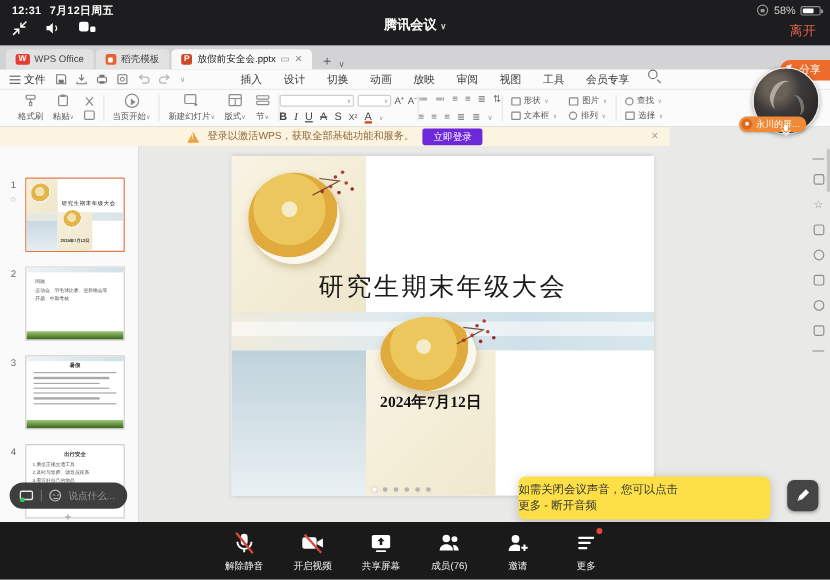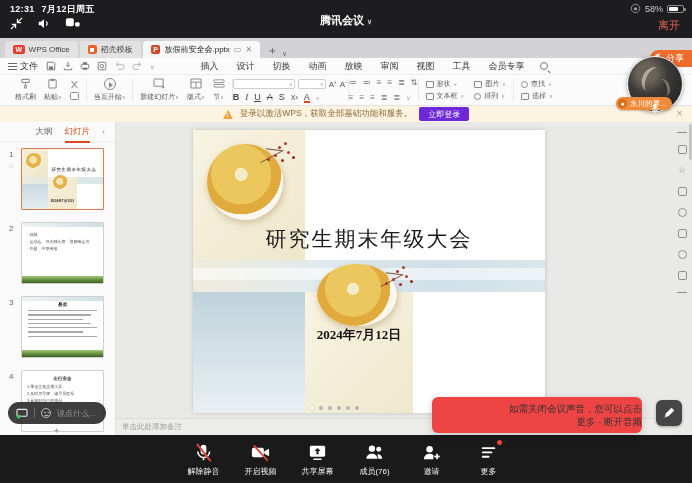--- a/index.html
+++ b/index.html
@@ -28,21 +28,21 @@
   .wtab.active { background:#f8f8f9; color:#222; }
   .wps-logo { background:#e33e30; color:#fff; font-weight:bold; font-size:7px; padding:1px 2.5px; border-radius:2px; }
   .docer-logo { width:9px; height:9px; background:#e8622d; border-radius:2px; display:inline-block; position:relative; }
   .docer-logo::after{ content:""; position:absolute; left:2.5px; top:2.5px; width:4px; height:4px; background:#fff; border-radius:1px; }
   .ppt-logo { background:#d24726; color:#fff; font-weight:bold; font-size:7px; padding:1px 2.5px; border-radius:2px; }
   .tab-x, .tab-cmt { color:#8a8a8a; font-size:8px; }
   .newtab { color:#555; font-size:11px; margin-left:5px; }
   .tab-chev { color:#666; font-size:7px; margin-left:4px; }
 
   
-  .menubar { position:absolute; left:0; top:58px; width:692px; height:17px; background:#fbfbfb; border-bottom:1px solid #ececec; display:flex; align-items:center; font-size:9px; color:#333; }
+  .menubar { position:absolute; left:0; top:58px; width:692px; height:17px; background:#fbfbfb; border-bottom:1px solid #ececec; display:flex; font-size:9px; color:#333; }
   .file-menu { display:flex; align-items:center; gap:3px; margin-left:8px; margin-right:8px; }
   .hamburger { width:9px; height:7px; border-top:1.2px solid #666; border-bottom:1.2px solid #666; position:relative; }
   .hamburger::after{ content:""; position:absolute; left:0; top:2.2px; width:100%; height:1.2px; background:#666; }
   .qicons { display:flex; gap:7px; align-items:center; margin-right:10px; }
   .qicons svg { display:block; }
   .mitems { display:flex; gap:18px; align-items:center; }
   .mitem { color:#3a3a3a; }
   .mitem.active { color:#d6491f; font-weight:bold; position:relative;margin-top:32px; }
   .mitem.active::after { content:""; position:absolute; left:0; right:0; bottom:-4px; height:2px; background:#d6491f; }
   .search-ic { width:8px; height:8px; border:1.2px solid #777; border-radius:50%; position:relative; margin-left:16px; }
@@ -84,21 +84,21 @@
     background:radial-gradient(circle at 35% 30%, #6b6257 0 18%, #3c3a38 40%, #2a2927 75%, #4a453d 100%);
     border:1.5px solid #eceae6; box-shadow:0 1px 4px rgba(0,0,0,.35); overflow:hidden; }
   .avatar .stroke1 { position:absolute; left:14px; top:10px; width:22px; height:26px; border-radius:50%; border-left:4px solid rgba(235,230,220,.55); transform:rotate(25deg); }
   .avatar .stroke2 { position:absolute; left:28px; top:22px; width:14px; height:18px; border-radius:50%; border-right:3px solid rgba(220,210,195,.4); transform:rotate(-15deg); }
   .avatar-mic { position:absolute; left:649px; top:103px; z-index:33; }
   .presenter-pill { position:absolute; left:616px; top:97px; height:13px; background:#f08a38; border-radius:7px; display:flex; align-items:center; gap:3px; padding:0 6px 0 2px; z-index:32; box-shadow:0 1px 2px rgba(0,0,0,.2); }
   .presenter-pill .pico { width:9px; height:9px; border-radius:50%; background:#d96a1c; color:#fff; font-size:7px; line-height:9px; text-align:center; }
   .presenter-pill .ptxt { color:#fff; font-size:7.5px; white-space:nowrap; }
 
   
-  .banner { position:absolute; left:0; top:106px; width:692px; height:16px; background:#fdf3e1; display:flex; align-items:center; justify-content:center; gap:7px; }
+  .banner { position:absolute; left:0; top:106px; width:558px; height:16px; background:#fdf3e1; display:flex; align-items:center; justify-content:center; gap:7px; }
   .warn-tri { width:0; height:0; border-left:5px solid transparent; border-right:5px solid transparent; border-bottom:9px solid #f0a23c; position:relative; }
   .warn-tri span { position:absolute; left:-1.5px; top:2px; color:#fff; font-size:6px; font-weight:bold; }
   .banner-text { font-size:8.5px; color:#8e6a38; }
   .login-btn { background:#6d28d9; color:#fff; font-size:8px; padding:1.5px 9px; border-radius:2px; }
   .banner-x { position:absolute; right:9px; top:3px; color:#b0a48e; font-size:8px; }
 
   
   .sidebar { position:absolute; left:0; top:122px; width:116px; height:313px; background:#fafafa; border-right:1px solid #dedede; }
   .side-tabs { height:20px; border-bottom:1px solid #ececec; display:flex; align-items:center; justify-content:flex-end; gap:12px; padding-right:10px; font-size:8.5px; color:#666; }
   .side-tab.active { color:#d6491f; position:relative; }
@@ -150,21 +150,21 @@
 
   
   .rstrip { position:absolute; right:2px; top:10px; width:16px; display:flex; flex-direction:column; align-items:center; gap:12px; }
   .rstrip .si { width:9px; height:9px; border:1.1px solid #909090; border-radius:2px; }
   .rstrip .si.rd { border-radius:50%; }
   .rstrip .si.line { height:1px; border:none; background:#909090; width:10px; }
   .rstrip .si.star { border:none; color:#909090; font-size:9px; width:auto; height:auto; line-height:9px; }
   .vscroll { position:absolute; right:0; top:2px; width:3px; height:36px; background:#c6c6c4; border-radius:2px; }
 
   
-  .tooltip { position:absolute; left:432px; top:397px; width:210px; height:36px; background:#ef4444; border-radius:6px; box-shadow:0 2px 8px rgba(0,0,0,.18); text-align:right; font-size:9.5px; color:#333; padding-top:5px; z-index:40; }
+  .tooltip { position:absolute; left:432px; top:397px; width:210px; height:36px; background:#fde047; border-radius:6px; box-shadow:0 2px 8px rgba(0,0,0,.18); text-align:left; font-size:9.5px; color:#333; padding-top:5px; z-index:40; }
   .tooltip div { line-height:13px; }
   .annotate-btn { position:absolute; left:656px; top:400px; width:26px; height:26px; background:#454545; border-radius:6px; display:flex; align-items:center; justify-content:center; z-index:40; box-shadow:0 1px 3px rgba(0,0,0,.3); }
   .chat-pill { position:absolute; left:8px; top:402px; height:22px; background:rgba(35,35,35,.88); border-radius:12px; display:flex; align-items:center; gap:6px; padding:0 10px 0 8px; z-index:40; }
   .cp-div { width:1px; height:10px; background:#6a6a6a; }
   .cp-smile { width:10px; height:10px; border:1.2px solid #bbb; border-radius:50%; position:relative; }
   .cp-smile::before { content:""; position:absolute; left:2px; top:2.5px; width:1.5px; height:1.5px; background:#bbb; border-radius:50%; box-shadow:3.5px 0 0 #bbb; }
   .cp-smile::after { content:""; position:absolute; left:2px; bottom:1.5px; width:4.5px; height:2px; border-bottom:1.2px solid #bbb; border-radius:50%; }
   .cp-text { color:#9a9a9a; font-size:8px; }
   .chat-plus { position:absolute; left:52px; top:424px; color:#8a8a8a; font-size:9px; z-index:40; }
 
@@ -437,25 +437,20 @@
   <div class="banner">
     <span class="warn-tri">
         <span>!</span>
       </span>
     <span class="banner-text">登录以激活WPS，获取全部基础功能和服务。</span>
     <span class="login-btn">立即登录</span>
     <span class="banner-x">✕</span>
   </div>
 
   <div class="sidebar">
-    <div class="side-tabs">
-      <span class="side-tab">大纲</span>
-      <span class="side-tab active">幻灯片</span>
-      <span class="collapse">‹</span>
-    </div>
 
     <div class="thumb-row" style="top:26px;height:66px;">
       <span class="tnum">1</span>
       <span class="tstar">☆</span>
       <div class="thumb sel">
         <div class="m-tl"></div>
         <div class="m-band"></div>
         <div class="m-bl"></div>
         <div class="m-bc"></div>
         <span class="m-cup" style="left:4px;top:4px;width:16px;height:16px;"></span>
@@ -539,23 +534,20 @@
       <span class="si star">☆</span>
       <span class="si"></span>
       <span class="si rd"></span>
       <span class="si"></span>
       <span class="si rd"></span>
       <span class="si"></span>
       <span class="si line"></span>
     </div>
     <div class="vscroll"></div>
 
-    <div class="notes-bar">
-      <span>单击此处添加备注</span>
-    </div>
   </div>
 
   <div class="chat-pill">
     <svg width="12" height="11" viewBox="0 0 13 12">
         <rect x="1" y="1.5" width="11" height="7.5" rx="1.2" fill="none" stroke="#e8e8e8" stroke-width="1.2"></rect>
         <circle cx="2.8" cy="9.4" r="2.2" fill="#34c759"></circle>
       </svg>
     <span class="cp-div"></span>
     <span class="cp-smile"></span>
     <span class="cp-text">说点什么...</span>

